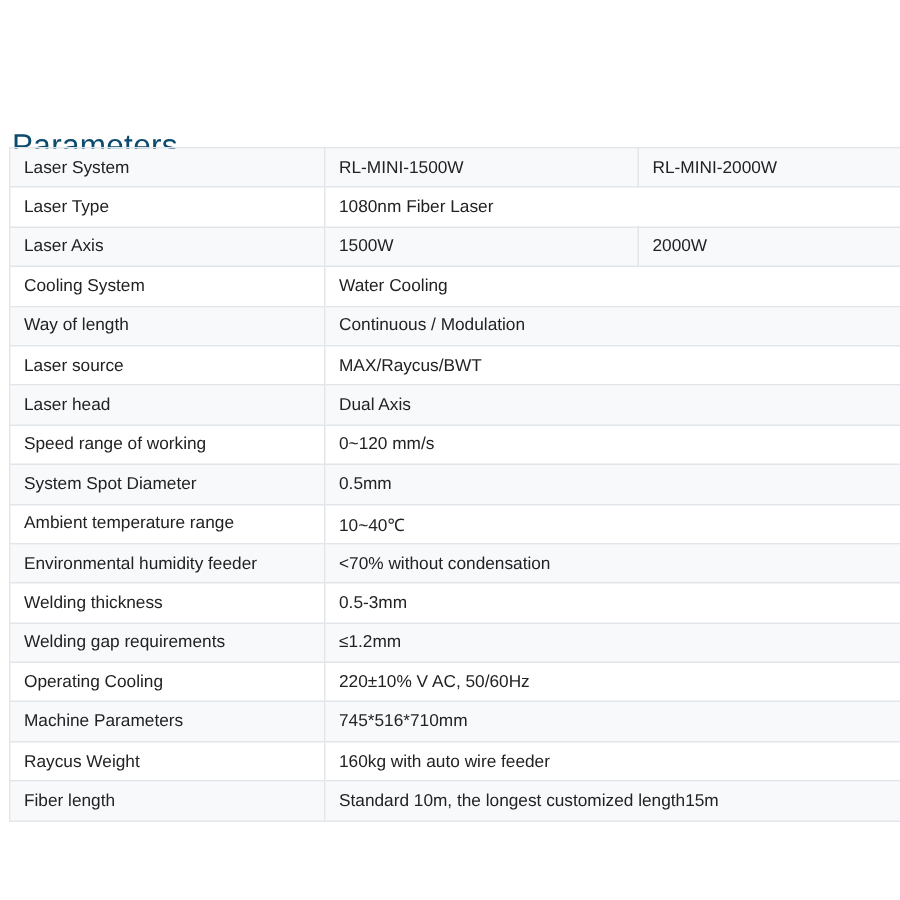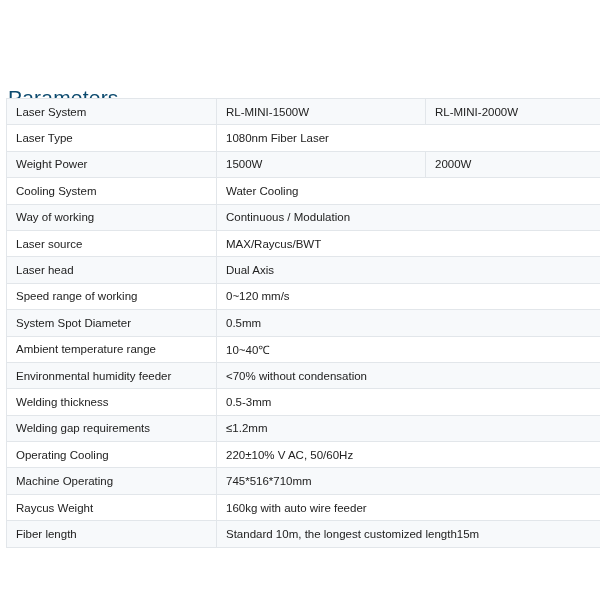--- a/index.html
+++ b/index.html
@@ -69,30 +69,30 @@
         <tr>
           <td class="col-label">Laser System</td>
           <td class="col-v1">RL-MINI-1500W</td>
           <td class="col-v2">RL-MINI-2000W</td>
         </tr>
         <tr>
           <td class="col-label">Laser Type</td>
           <td class="col-v1" colspan="2">1080nm Fiber Laser</td>
         </tr>
         <tr>
-          <td class="col-label">Weight Power</td>
+          <td class="col-label">Laser Axis</td>
           <td class="col-v1">1500W</td>
           <td class="col-v2">2000W</td>
         </tr>
         <tr>
           <td class="col-label">Cooling System</td>
           <td class="col-v1" colspan="2">Water Cooling</td>
         </tr>
         <tr>
-          <td class="col-label">Way of working</td>
+          <td class="col-label">Way of length</td>
           <td class="col-v1" colspan="2">Continuous / Modulation</td>
         </tr>
         <tr>
           <td class="col-label">Laser source</td>
           <td class="col-v1" colspan="2">MAX/Raycus/BWT</td>
         </tr>
         <tr>
           <td class="col-label">Laser head</td>
           <td class="col-v1" colspan="2">Dual Axis</td>
         </tr>
@@ -118,21 +118,21 @@
         </tr>
         <tr>
           <td class="col-label">Welding gap requirements</td>
           <td class="col-v1" colspan="2">≤1.2mm</td>
         </tr>
         <tr>
           <td class="col-label">Operating Cooling</td>
           <td class="col-v1" colspan="2">220±10% V AC, 50/60Hz</td>
         </tr>
         <tr>
-          <td class="col-label">Machine Operating</td>
+          <td class="col-label">Machine Parameters</td>
           <td class="col-v1" colspan="2">745*516*710mm</td>
         </tr>
         <tr>
           <td class="col-label">Raycus Weight</td>
           <td class="col-v1" colspan="2">160kg with auto wire feeder</td>
         </tr>
         <tr>
           <td class="col-label">Fiber length</td>
           <td class="col-v1" colspan="2">Standard 10m, the longest customized length15m</td>
         </tr>

